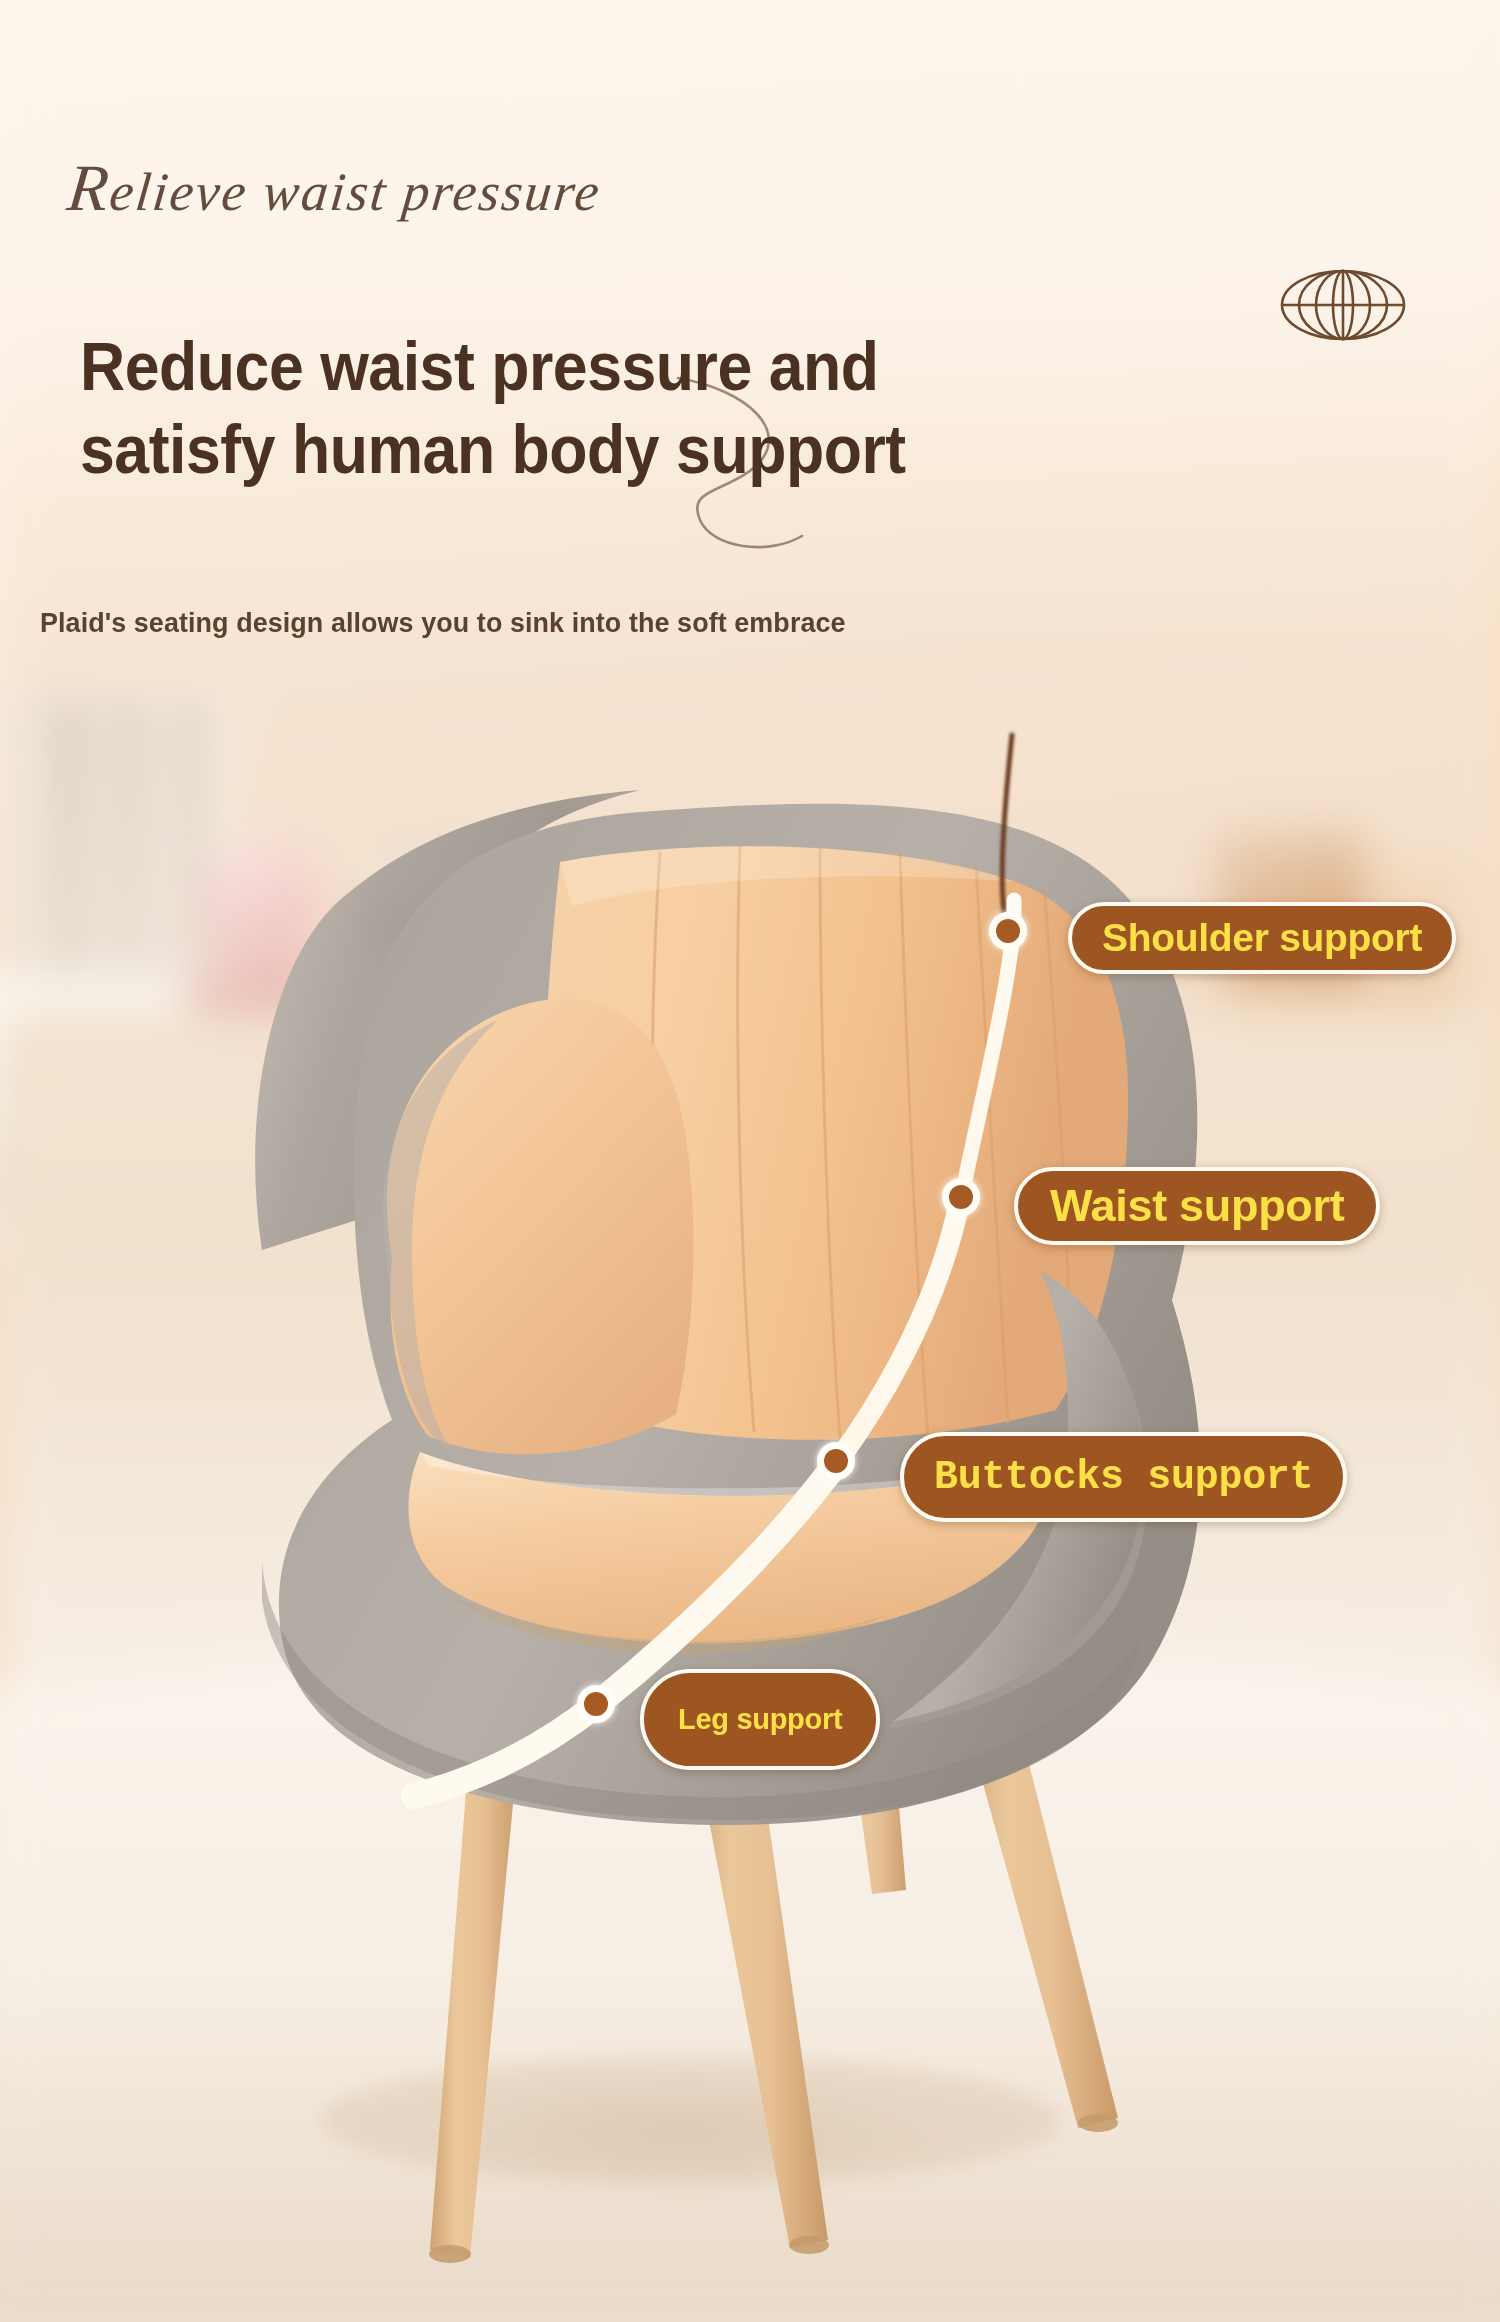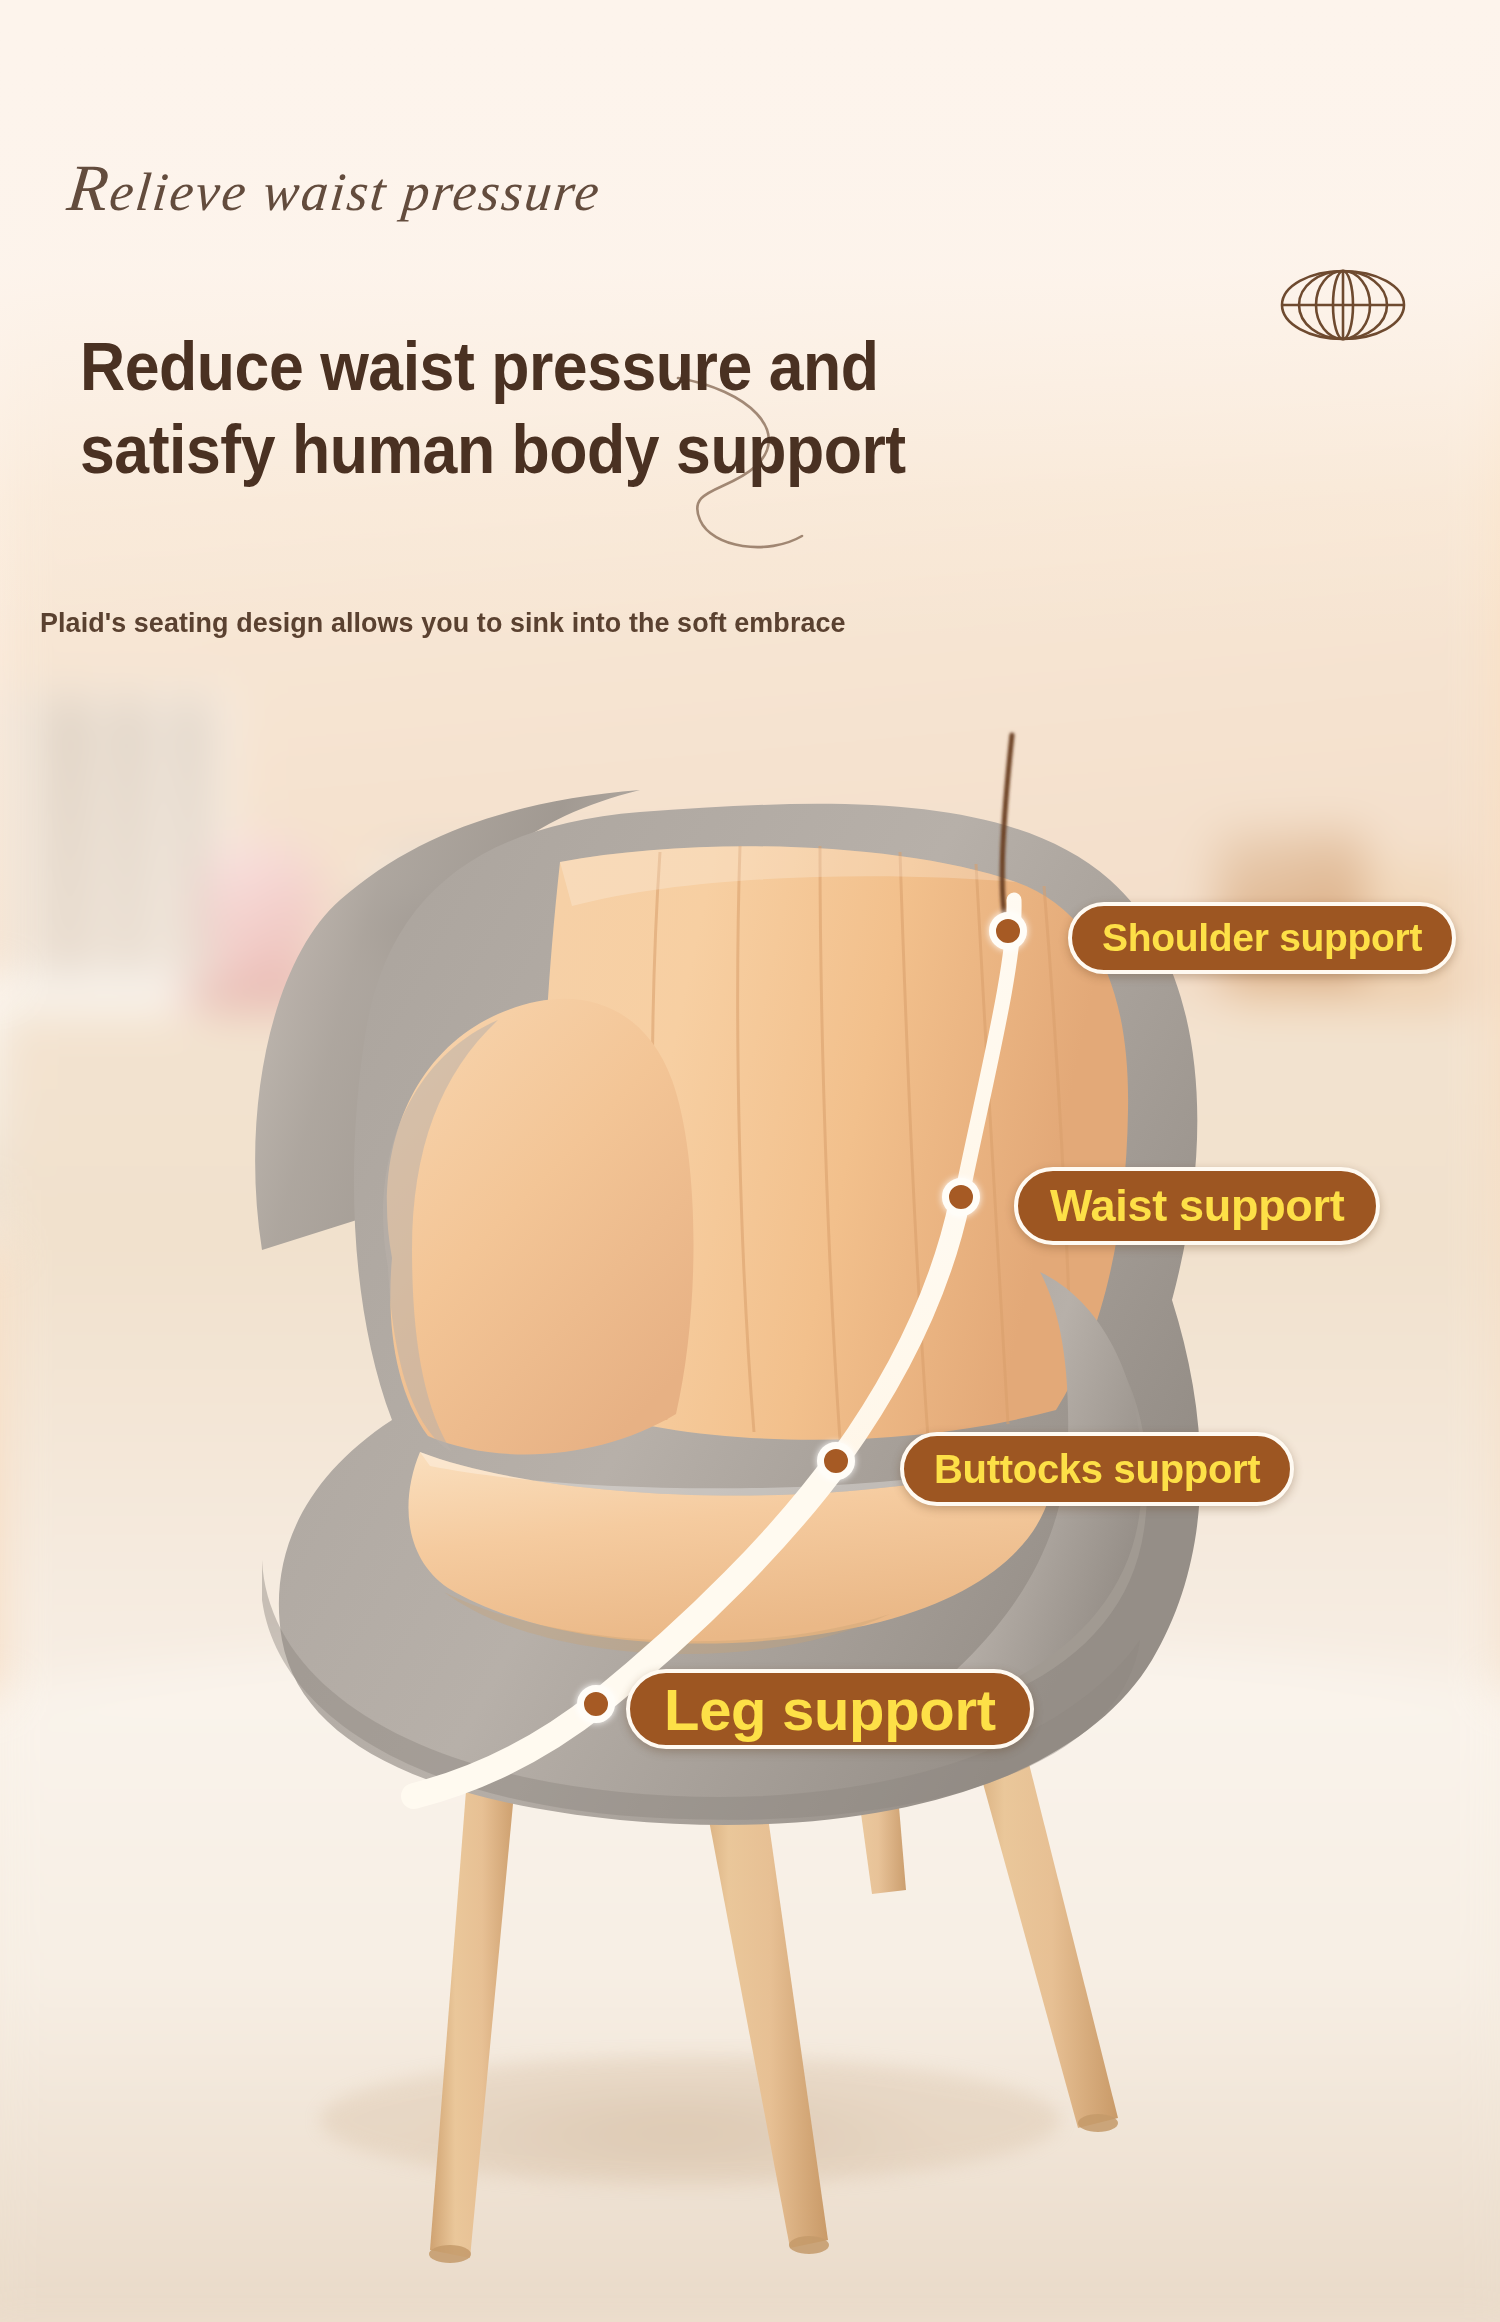--- a/index.html
+++ b/index.html
@@ -150,22 +150,22 @@
     color:#fde047;
     border:4px solid #fffaf2;
     border-radius:999px;
     font-weight:bold;
     white-space:nowrap;
     box-shadow:0 3px 10px rgba(94,55,22,.30);
     letter-spacing:-.3px;
   }
   #pill-shoulder{ left:1068px; top:902px; height:72px; padding:0 30px; font-size:39px; }
   #pill-waist   { left:1014px; top:1167px; height:78px; padding:0 32px; font-size:45px;text-align:right; }
-  #pill-buttocks{ left:900px;  top:1432px; height:74px; padding:0 30px; font-size:40px; }
-  #pill-leg     { left:626px;  top:1669px; height:80px; padding:0 34px; font-size:58px; }
+  #pill-buttocks{ left:900px;  top:1432px; height:90px; padding:0 30px; font-size:40px;font-family:Liberation Mono, monospace; }
+  #pill-leg     { left:640px;  top:1669px; height:101px; padding:0 34px; font-size:29px; }
 
   .dot{
     position:absolute; width:38px; height:38px; border-radius:50%;
     background:#a65a24; border:7px solid #fffdf8;
     box-shadow:0 0 7px rgba(255,255,255,.95);
   }
   #dot-shoulder{ left:989px; top:912px; }
   #dot-waist   { left:942px; top:1178px; }
   #dot-buttocks{ left:817px; top:1442px; }
   #dot-leg     { left:577px; top:1685px; }

